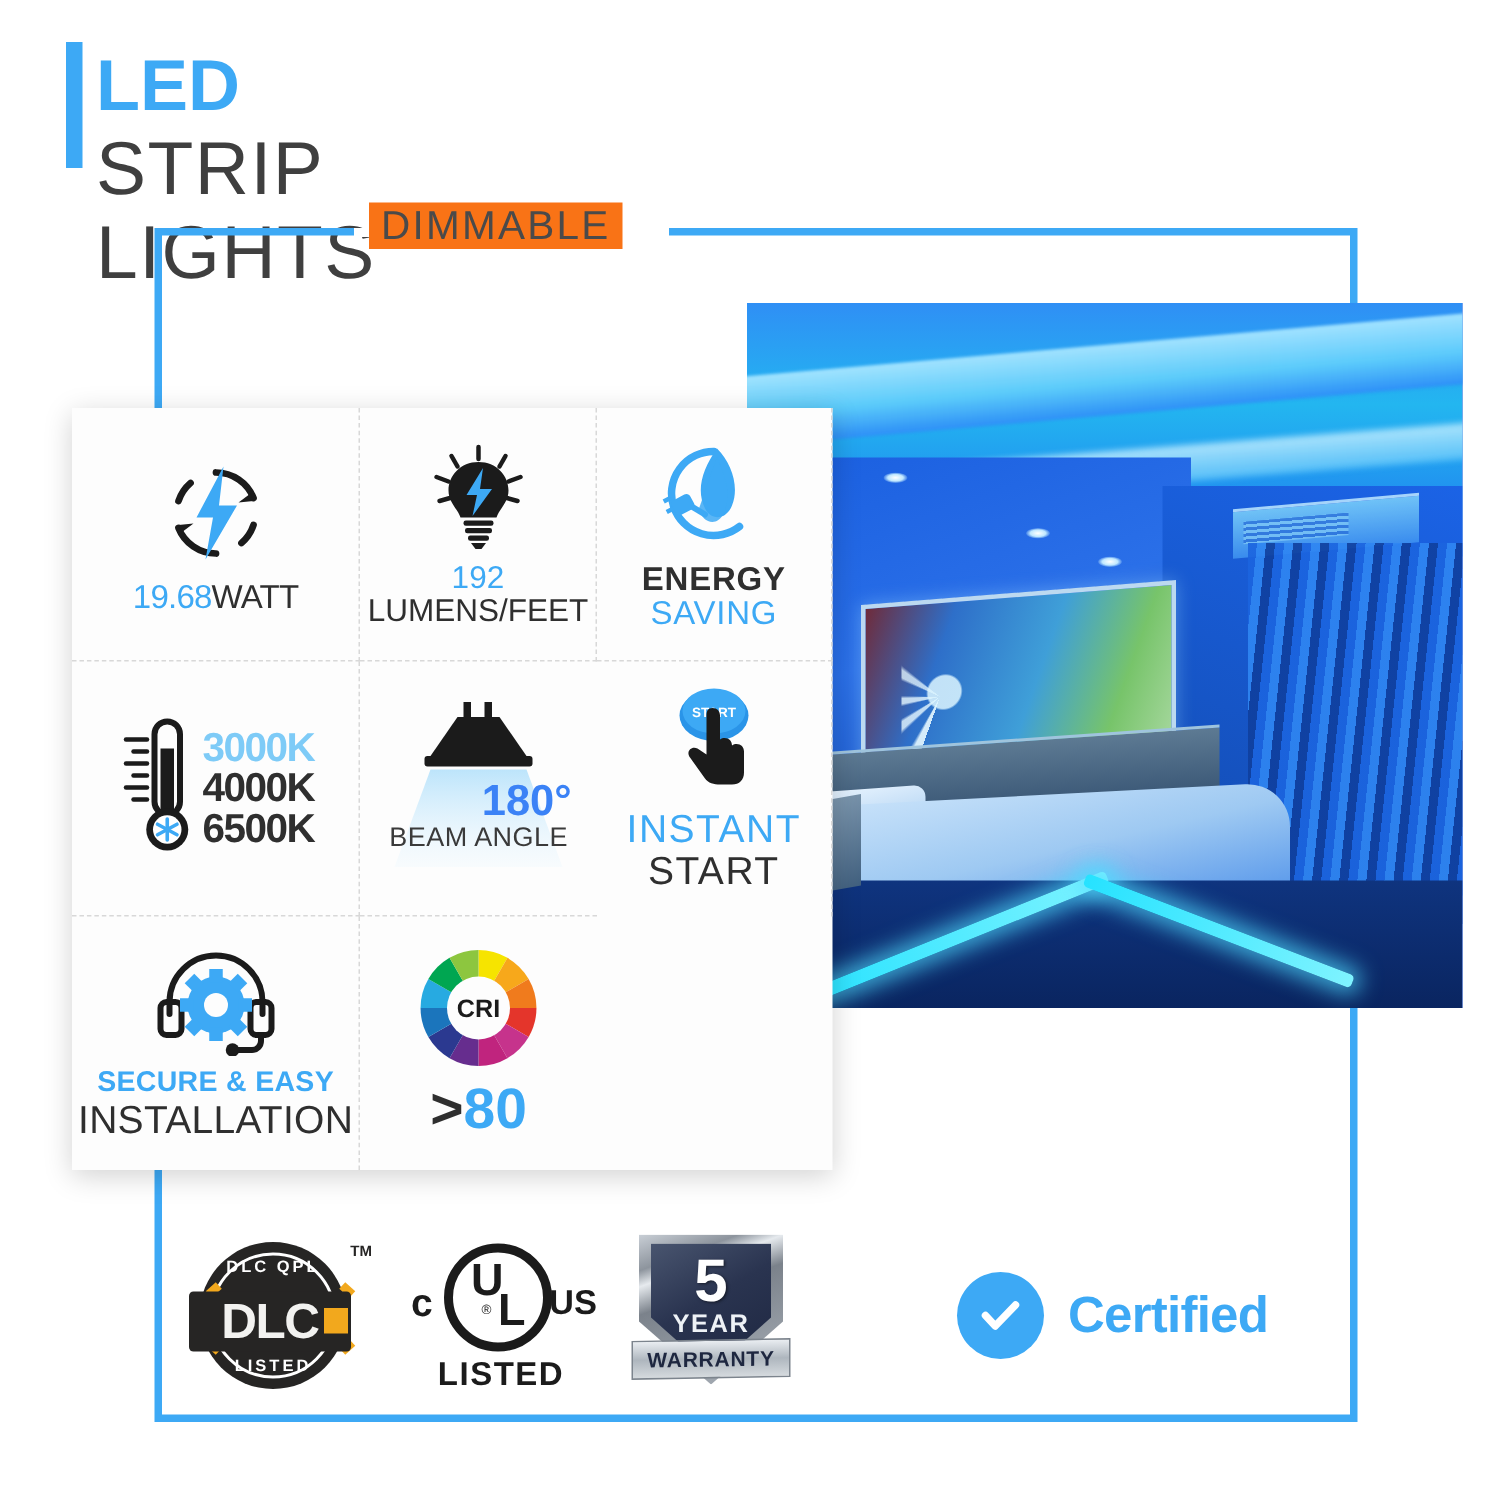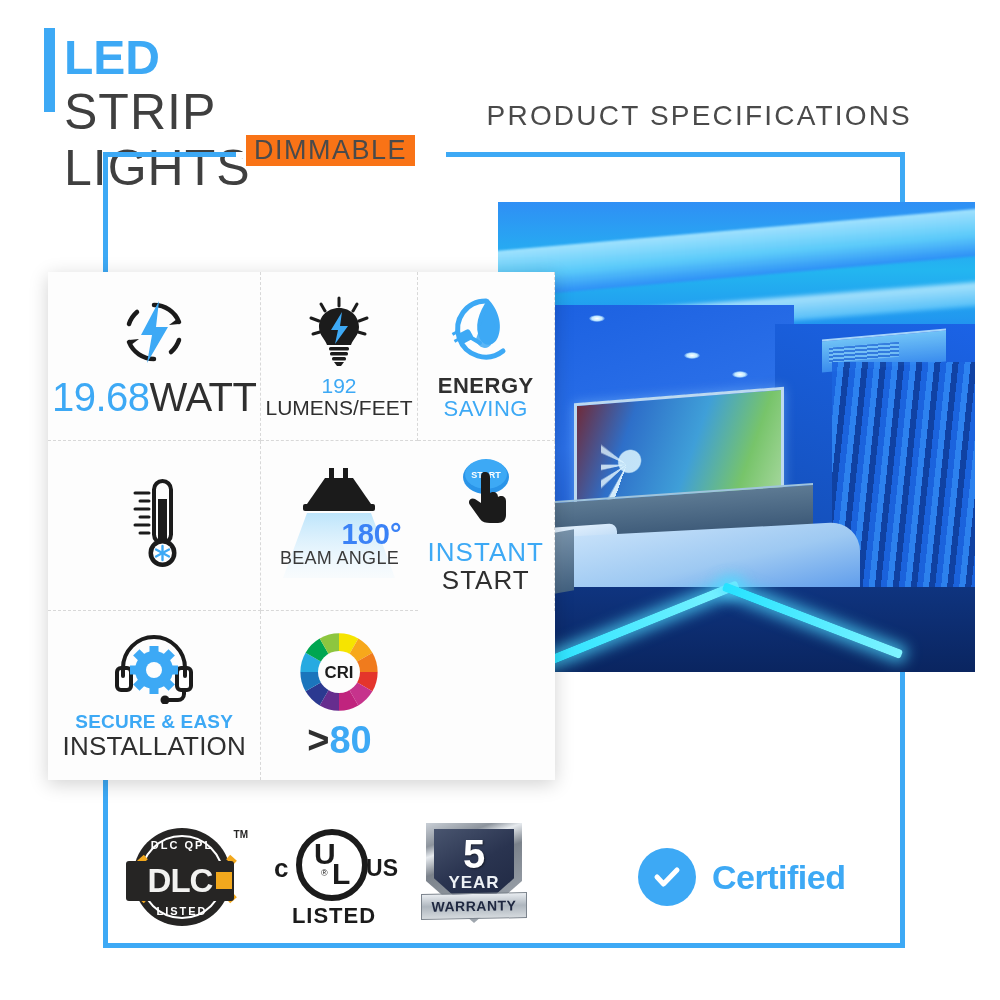--- a/index.html
+++ b/index.html
@@ -169,21 +169,21 @@
     align-items:center; justify-content:center;
     padding:6px 4px;
   }
   .cell.bd-r { border-right:1px dashed #d8d8d8; }
   .cell.bd-b { border-bottom:1px dashed #d8d8d8; }
   .ico { height:76px; display:flex; align-items:center; justify-content:center; }
   .cap { text-align:center; line-height:1.06; margin-top:6px; }
   .cap .b { color:#3DA9F5; }
   .cap .d { color:#2f2f2f; }
 
-  .t-watt { font-size:40px; letter-spacing:-0.5px; }
+  .t-watt { font-size:22px; letter-spacing:-0.5px; }
   .t-lum  { font-size:21px; letter-spacing:0px; }
   .t-dc   { font-size:23px; }
   .t-energy { font-size:22px; font-weight:bold; letter-spacing:.5px; }
   .t-energy2 { font-size:22px; letter-spacing:.5px; }
   .t-beam { font-size:18px; letter-spacing:.3px; }
   .t-inst { font-size:26px; letter-spacing:1px; }
   .t-sec  { font-size:19px; font-weight:bold; letter-spacing:.2px; }
   .t-cri  { font-size:38px; font-weight:bold; }
 
   
@@ -292,21 +292,20 @@
 <body>
 
 <div class="stage">
 
   <div id="title-block">
     <div class="title-bar"></div>
     <div class="title-led">LED</div>
     <div class="title-strip">STRIP LIGHTS</div>
   </div>
 
-  <div id="ps-heading">PRODUCT SPECIFICATIONS</div>
 
   <div id="blue-frame">
     <div class="frame-gap"></div>
     <div id="dimmable-label">DIMMABLE</div>
   </div>
 
   <div id="bedroom-photo">
     <div class="room">
       <div class="ceiling"></div>
       <div class="cove"></div>
@@ -403,20 +402,25 @@
           <rect x="25" y="4" width="17" height="62" rx="8.5" fill="none" stroke="#1b1b1b" stroke-width="4"></rect>
           <rect x="29" y="22" width="9" height="42" fill="#1b1b1b"></rect>
           <circle cx="33.5" cy="76" r="14" fill="#1b1b1b"></circle>
           <circle cx="33.5" cy="76" r="9.5" fill="#fff"></circle>
           <g stroke="#3DA9F5" stroke-width="2.4" stroke-linecap="round">
             <line x1="33.5" y1="69" x2="33.5" y2="83"></line>
             <line x1="27" y1="72.5" x2="40" y2="79.5"></line>
             <line x1="27" y1="79.5" x2="40" y2="72.5"></line>
           </g>
         </svg>
+        <div class="kelvin-nums">
+          <div style="color:#7ECBF7;">3000K</div>
+          <div style="color:#2f2f2f;">4000K</div>
+          <div style="color:#2f2f2f;">6500K</div>
+        </div>
       </div>
     </div>
 
     <div class="cell bd-b">
       <div style="position:relative;width:124px;height:118px;">
         <svg width="124" height="118" viewBox="0 0 124 118">
           <defs>
             <linearGradient id="beamg" x1="0" y1="0" x2="0" y2="1">
               <stop offset="0%" stop-color="#b9e3fb" stop-opacity=".95"></stop>
               <stop offset="100%" stop-color="#e8f6fe" stop-opacity=".25"></stop>

